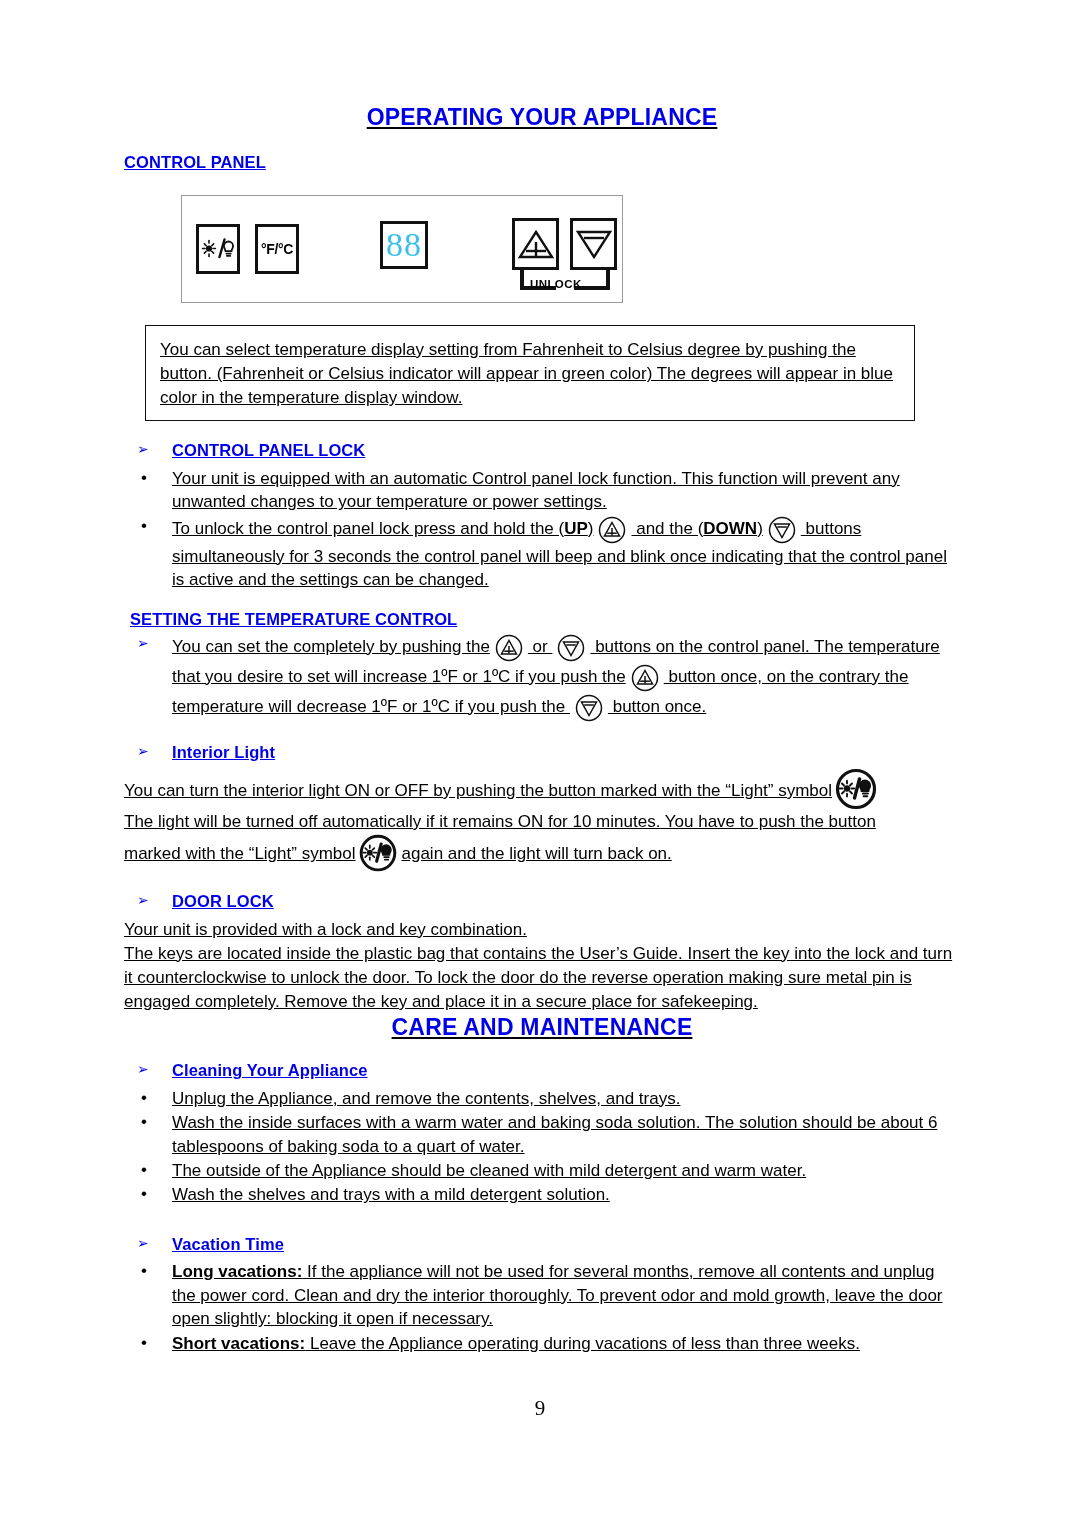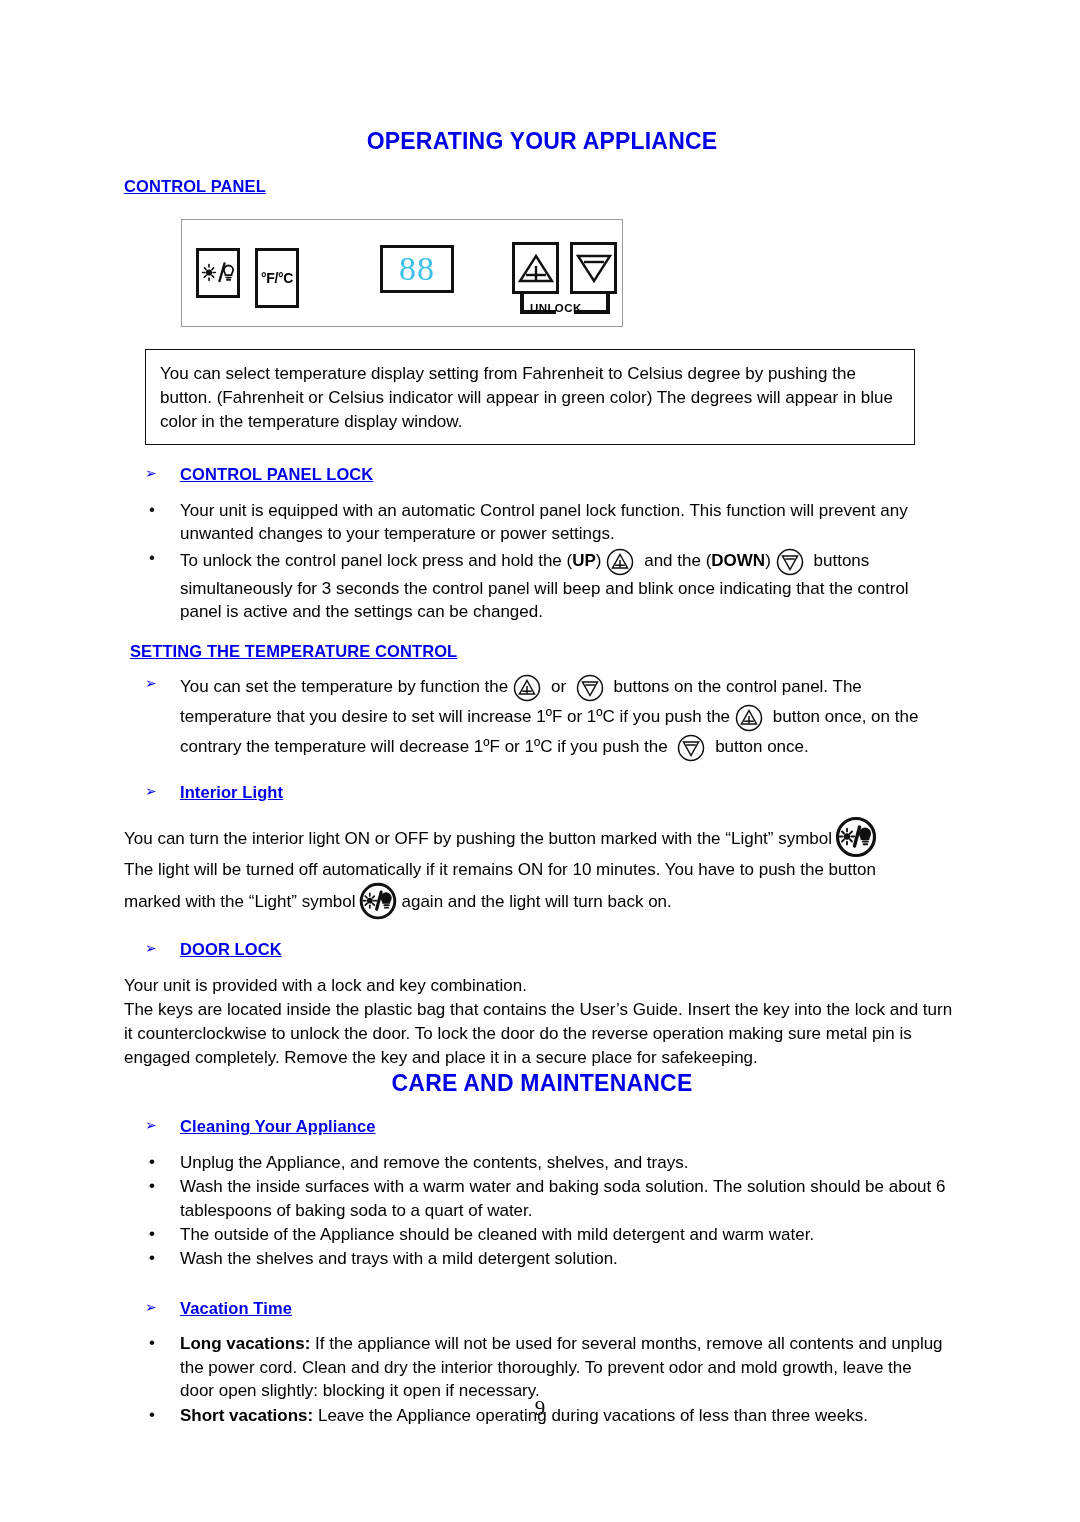--- a/index.html
+++ b/index.html
@@ -18,22 +18,23 @@
   .page {
     position: relative;
     width: 1080px;
     height: 1522px;
     padding: 0;
     box-sizing: border-box;
   }
   .content {
     position: absolute;
     left: 124px;
-    top: 128px;
+    top: 104px;
     width: 836px;
+    text-decoration: underline;
   }
 
   h1.section-title {
     font-size: 23px;
     font-weight: bold;
     color: #0000e8;
     text-align: center;
     margin: 0 0 0 0;
     letter-spacing: 0.2px;
   }
@@ -62,22 +63,22 @@
   .btn-box {
     position: absolute;
     border: 3px solid #111;
     background: #fff;
     box-sizing: border-box;
     display: flex;
     align-items: center;
     justify-content: center;
   }
   .btn-light   { left: 14px;  top: 28px; width: 44px; height: 50px; }
-  .btn-unit    { left: 73px;  top: 28px; width: 44px; height: 60px; }
-  .display-box { left: 198px; top: 25px; width: 74px; height: 48px; border-width: 3px; }
+  .btn-unit    { left: 73px;  top: 28px; width: 44px; height: 50px; }
+  .display-box { left: 198px; top: 25px; width: 48px; height: 48px; border-width: 3px; }
   .btn-up      { left: 330px; top: 22px; width: 47px; height: 52px; }
   .btn-down    { left: 388px; top: 22px; width: 47px; height: 52px; }
 
   .display-digits {
     color: #3cc0ea;
     font-family: "Liberation Serif", serif;
     font-size: 34px;
     line-height: 1;
     letter-spacing: 1px;
   }
@@ -115,21 +116,21 @@
   .note-box p {
     margin: 0;
     font-size: 17px;
     line-height: 1.42;
   }
 
   
   .blk { margin-top: 18px; }
   ul.doc-list {
     list-style: none;
-    margin: 12px;
+    margin: 4px;
     padding: 0;
   }
   ul.doc-list > li {
     position: relative;
     padding-left: 44px;
     font-size: 17px;
     line-height: 1.38;
     margin: 0 0 1px 0;
   }
   ul.doc-list > li::before {
@@ -267,21 +268,21 @@
         </li>
       </ul>
     </div>
 
     <div class="blk">
       <div style="padding-left:6px;">
         <span class="heading-under">SETTING THE TEMPERATURE CONTROL</span>
       </div>
       <ul class="doc-list">
         <li class="arrow">
-          <span>You can set the temperature by function the</span><span class="ico ico-up"><svg viewBox="0 0 34 30">
+          <span>You can set the completely by pushing the</span><span class="ico ico-up"><svg viewBox="0 0 34 30">
               <circle cx="17" cy="15" r="12.5" fill="none" stroke="#111" stroke-width="1.5"></circle>
               <polygon points="17,7.5 24.5,21 9.5,21" fill="none" stroke="#111" stroke-width="1.5"></polygon>
               <line x1="12.2" y1="18.2" x2="21.8" y2="18.2" stroke="#111" stroke-width="1.5"></line>
               <line x1="17" y1="13" x2="17" y2="20.6" stroke="#111" stroke-width="1.5"></line>
             </svg></span><span> or </span><span class="ico ico-down"><svg viewBox="0 0 34 30">
               <circle cx="17" cy="15" r="12.5" fill="none" stroke="#111" stroke-width="1.5"></circle>
               <polygon points="9.5,9 24.5,9 17,22.5" fill="none" stroke="#111" stroke-width="1.5"></polygon>
               <line x1="12.2" y1="12" x2="21.8" y2="12" stroke="#111" stroke-width="1.5"></line>
             </svg></span><span> buttons on the control panel.  The temperature that you desire to set will increase 1ºF or 1ºC if you push the</span><span class="ico ico-up"><svg viewBox="0 0 34 30">
               <circle cx="17" cy="15" r="12.5" fill="none" stroke="#111" stroke-width="1.5"></circle>

